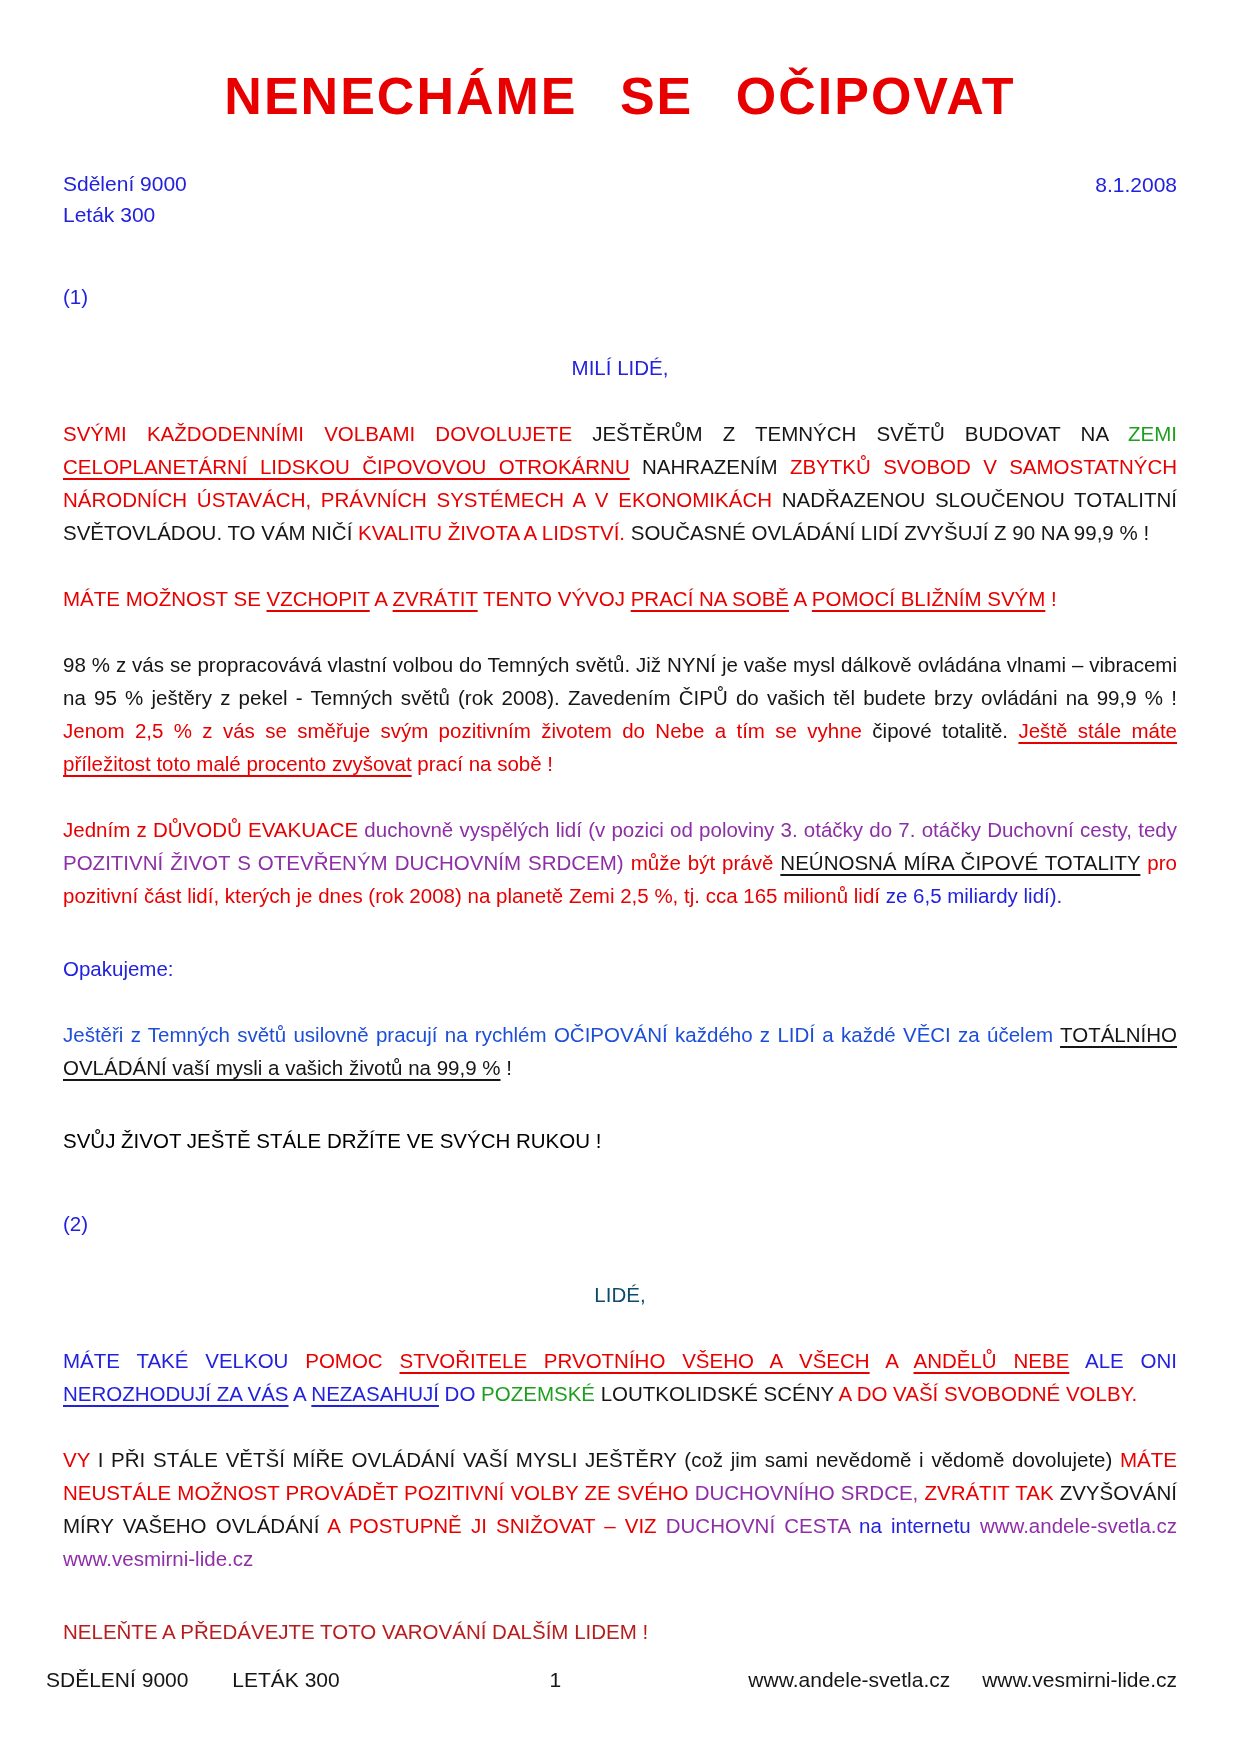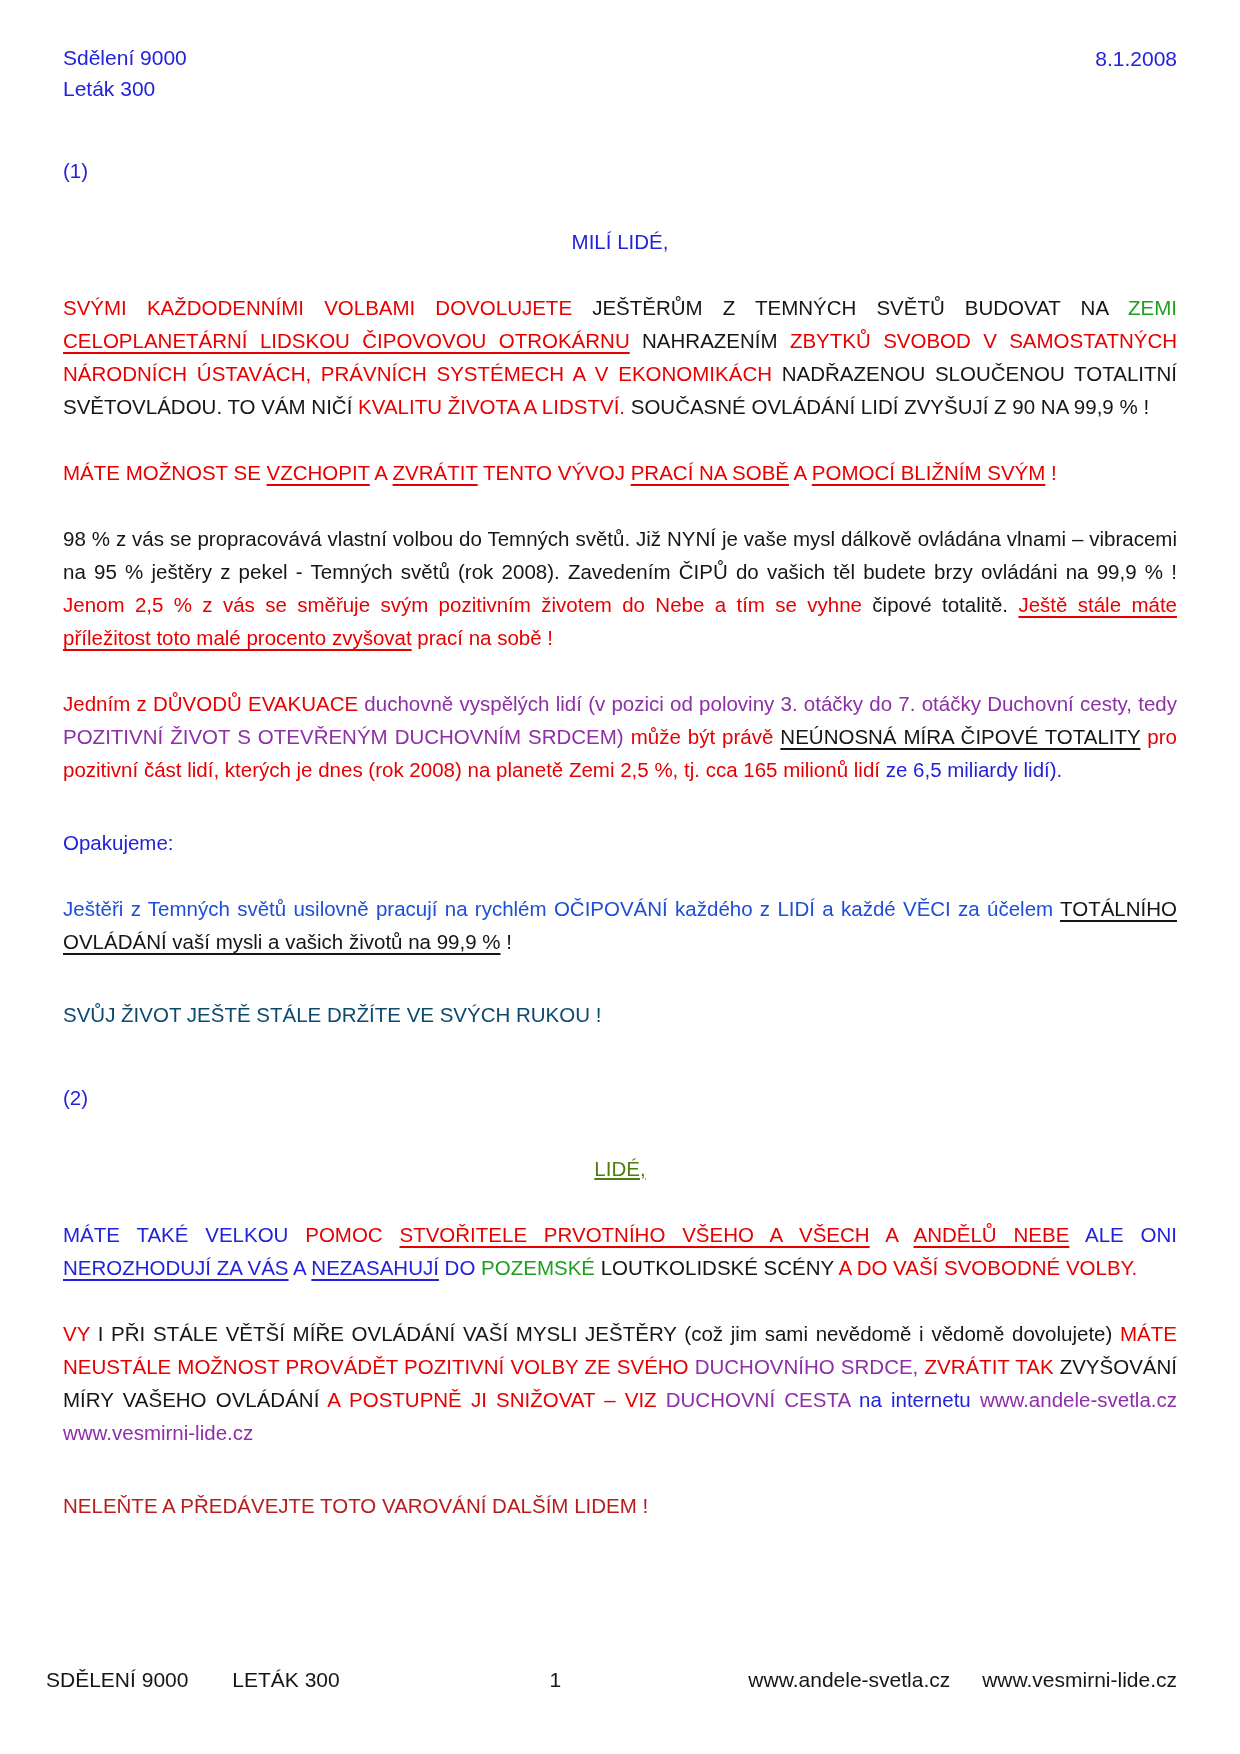--- a/index.html
+++ b/index.html
@@ -54,41 +54,42 @@
     left: 50%;
     transform: translateX(-62px);
   }
   .footer-right span { margin-left: 26px; }
 </style>
 </head>
 <body>
 
 <div class="page">
 
+  <h1 class="doc-title" style="color: rgb(232, 0, 0);">NENECHÁME SE OČIPOVAT</h1>
 
   <div class="header-row" style="color: rgb(34, 34, 221);">
     <div class="header-left">
       <div>Sdělení 9000</div>
       <div>Leták 300</div>
     </div>
     <div class="header-right">8.1.2008</div>
   </div>
 
   <div class="content">
       <p class="kind-marker"><span style="color: rgb(34, 34, 221);">(1)</span></p>
       <p class="kind-heading"><span style="color: rgb(34, 34, 221);">MILÍ  LIDÉ,</span></p>
       <p class="kind-para"><span style="color: rgb(232, 0, 0);">SVÝMI KAŽDODENNÍMI VOLBAMI DOVOLUJETE </span><span style="color: rgb(22, 22, 22);">JEŠTĚRŮM Z TEMNÝCH SVĚTŮ BUDOVAT NA </span><span style="color: rgb(31, 159, 31);">ZEMI </span><span class="u" style="color: rgb(232, 0, 0);">CELOPLANETÁRNÍ LIDSKOU ČIPOVOVOU OTROKÁRNU</span><span style="color: rgb(22, 22, 22);"> NAHRAZENÍM </span><span style="color: rgb(232, 0, 0);">ZBYTKŮ SVOBOD V SAMOSTATNÝCH NÁRODNÍCH ÚSTAVÁCH, PRÁVNÍCH SYSTÉMECH A V EKONOMIKÁCH </span><span style="color: rgb(22, 22, 22);">NADŘAZENOU SLOUČENOU TOTALITNÍ SVĚTOVLÁDOU. TO VÁM NIČÍ </span><span style="color: rgb(232, 0, 0);">KVALITU ŽIVOTA A LIDSTVÍ. </span><span style="color: rgb(22, 22, 22);">SOUČASNÉ OVLÁDÁNÍ LIDÍ ZVYŠUJÍ  Z  90  NA  99,9  %  !</span></p>
       <p class="kind-para"><span style="color: rgb(232, 0, 0);">MÁTE MOŽNOST SE </span><span class="u" style="color: rgb(232, 0, 0);">VZCHOPIT</span><span style="color: rgb(232, 0, 0);"> A </span><span class="u" style="color: rgb(232, 0, 0);">ZVRÁTIT</span><span style="color: rgb(232, 0, 0);"> TENTO VÝVOJ </span><span class="u" style="color: rgb(232, 0, 0);">PRACÍ NA SOBĚ</span><span style="color: rgb(232, 0, 0);"> A </span><span class="u" style="color: rgb(232, 0, 0);">POMOCÍ BLIŽNÍM SVÝM</span><span style="color: rgb(232, 0, 0);"> !</span></p>
       <p class="kind-para"><span style="color: rgb(22, 22, 22);">98 % z vás se propracovává vlastní volbou do Temných světů. Již NYNÍ je vaše mysl dálkově ovládána vlnami – vibracemi na 95 % ještěry z pekel - Temných světů (rok 2008). Zavedením ČIPŮ do vašich těl budete brzy ovládáni na 99,9 % !  </span><span style="color: rgb(232, 0, 0);">Jenom 2,5 % z vás se směřuje svým pozitivním životem do Nebe a tím se vyhne </span><span style="color: rgb(22, 22, 22);">čipové totalitě. </span><span class="u" style="color: rgb(232, 0, 0);">Ještě stále máte příležitost toto malé procento zvyšovat</span><span style="color: rgb(232, 0, 0);"> prací na sobě !</span></p>
       <p class="kind-para"><span style="color: rgb(232, 0, 0);">Jedním z DŮVODŮ EVAKUACE </span><span style="color: rgb(142, 47, 168);">duchovně vyspělých lidí (v pozici od poloviny 3. otáčky do 7. otáčky Duchovní cesty, tedy POZITIVNÍ ŽIVOT S OTEVŘENÝM DUCHOVNÍM SRDCEM) </span><span style="color: rgb(232, 0, 0);">může být právě </span><span class="u" style="color: rgb(22, 22, 22);">NEÚNOSNÁ MÍRA ČIPOVÉ TOTALITY</span><span style="color: rgb(232, 0, 0);"> pro pozitivní část lidí, kterých je dnes (rok 2008) na planetě Zemi 2,5 %, tj. cca 165 milionů lidí </span><span style="color: rgb(34, 34, 221);">ze 6,5 miliardy lidí).</span></p>
       <p class="kind-label"><span style="color: rgb(34, 34, 221);">Opakujeme:</span></p>
       <p class="kind-para"><span style="color: #1d4ed8;">Ještěři z Temných světů usilovně pracují na rychlém OČIPOVÁNÍ každého z LIDÍ a každé VĚCI za účelem </span><span class="u" style="color: rgb(22, 22, 22);">TOTÁLNÍHO OVLÁDÁNÍ vaší mysli a vašich životů na 99,9 %</span><span style="color: rgb(22, 22, 22);">  !</span></p>
-      <p class="kind-statement"><span style="color: #0c4a6e; margin-top: 14px;">SVŮJ ŽIVOT JEŠTĚ STÁLE DRŽÍTE VE SVÝCH RUKOU  !</span></p>
+      <p class="kind-statement"><span style="color: #000000; margin-top: 14px;">SVŮJ ŽIVOT JEŠTĚ STÁLE DRŽÍTE VE SVÝCH RUKOU  !</span></p>
       <p class="kind-marker"><span style="color: rgb(34, 34, 221);">(2)</span></p>
-      <p class="kind-heading"><span style="color: #4d7c0f; text-decoration: underline;">LIDÉ,</span></p>
+      <p class="kind-heading"><span style="color: #0c4a6e;">LIDÉ,</span></p>
       <p class="kind-para"><span style="color: rgb(34, 34, 221);">MÁTE TAKÉ VELKOU </span><span style="color: rgb(232, 0, 0);">POMOC </span><span class="u" style="color: rgb(232, 0, 0);">STVOŘITELE PRVOTNÍHO VŠEHO A VŠECH</span><span style="color: rgb(232, 0, 0);"> A </span><span class="u" style="color: rgb(232, 0, 0);">ANDĚLŮ NEBE</span><span style="color: rgb(34, 34, 221);"> ALE ONI </span><span class="u" style="color: rgb(34, 34, 221);">NEROZHODUJÍ ZA VÁS</span><span style="color: rgb(34, 34, 221);"> A </span><span class="u" style="color: rgb(34, 34, 221);">NEZASAHUJÍ</span><span style="color: rgb(34, 34, 221);"> DO </span><span style="color: rgb(31, 159, 31);">POZEMSKÉ </span><span style="color: rgb(22, 22, 22);">LOUTKOLIDSKÉ SCÉNY </span><span style="color: rgb(232, 0, 0);">A DO VAŠÍ SVOBODNÉ VOLBY.</span></p>
       <p class="kind-para"><span style="color: rgb(232, 0, 0);">VY</span><span style="color: rgb(22, 22, 22);"> I PŘI STÁLE VĚTŠÍ MÍŘE OVLÁDÁNÍ VAŠÍ MYSLI JEŠTĚRY (což jim sami nevědomě i vědomě dovolujete) </span><span style="color: rgb(232, 0, 0);">MÁTE NEUSTÁLE MOŽNOST PROVÁDĚT POZITIVNÍ VOLBY ZE SVÉHO </span><span style="color: rgb(142, 47, 168);">DUCHOVNÍHO SRDCE,</span><span style="color: rgb(232, 0, 0);"> ZVRÁTIT TAK </span><span style="color: rgb(22, 22, 22);">ZVYŠOVÁNÍ MÍRY VAŠEHO OVLÁDÁNÍ </span><span style="color: rgb(232, 0, 0);">A POSTUPNĚ JI SNIŽOVAT – VIZ </span><span style="color: rgb(142, 47, 168);">DUCHOVNÍ CESTA </span><span style="color: rgb(34, 34, 221);">na internetu  </span><span style="color: rgb(142, 47, 168);">www.andele-svetla.cz www.vesmirni-lide.cz</span></p>
       <p class="kind-statement"><span style="color: #b91c1c;">NELEŇTE A PŘEDÁVEJTE TOTO VAROVÁNÍ DALŠÍM LIDEM !</span></p>
     </div>
 
   <div class="footer-row" style="color: rgb(22, 22, 22);">
     <div class="footer-left">
       <span>SDĚLENÍ 9000</span>
       <span>LETÁK 300</span>
     </div>

